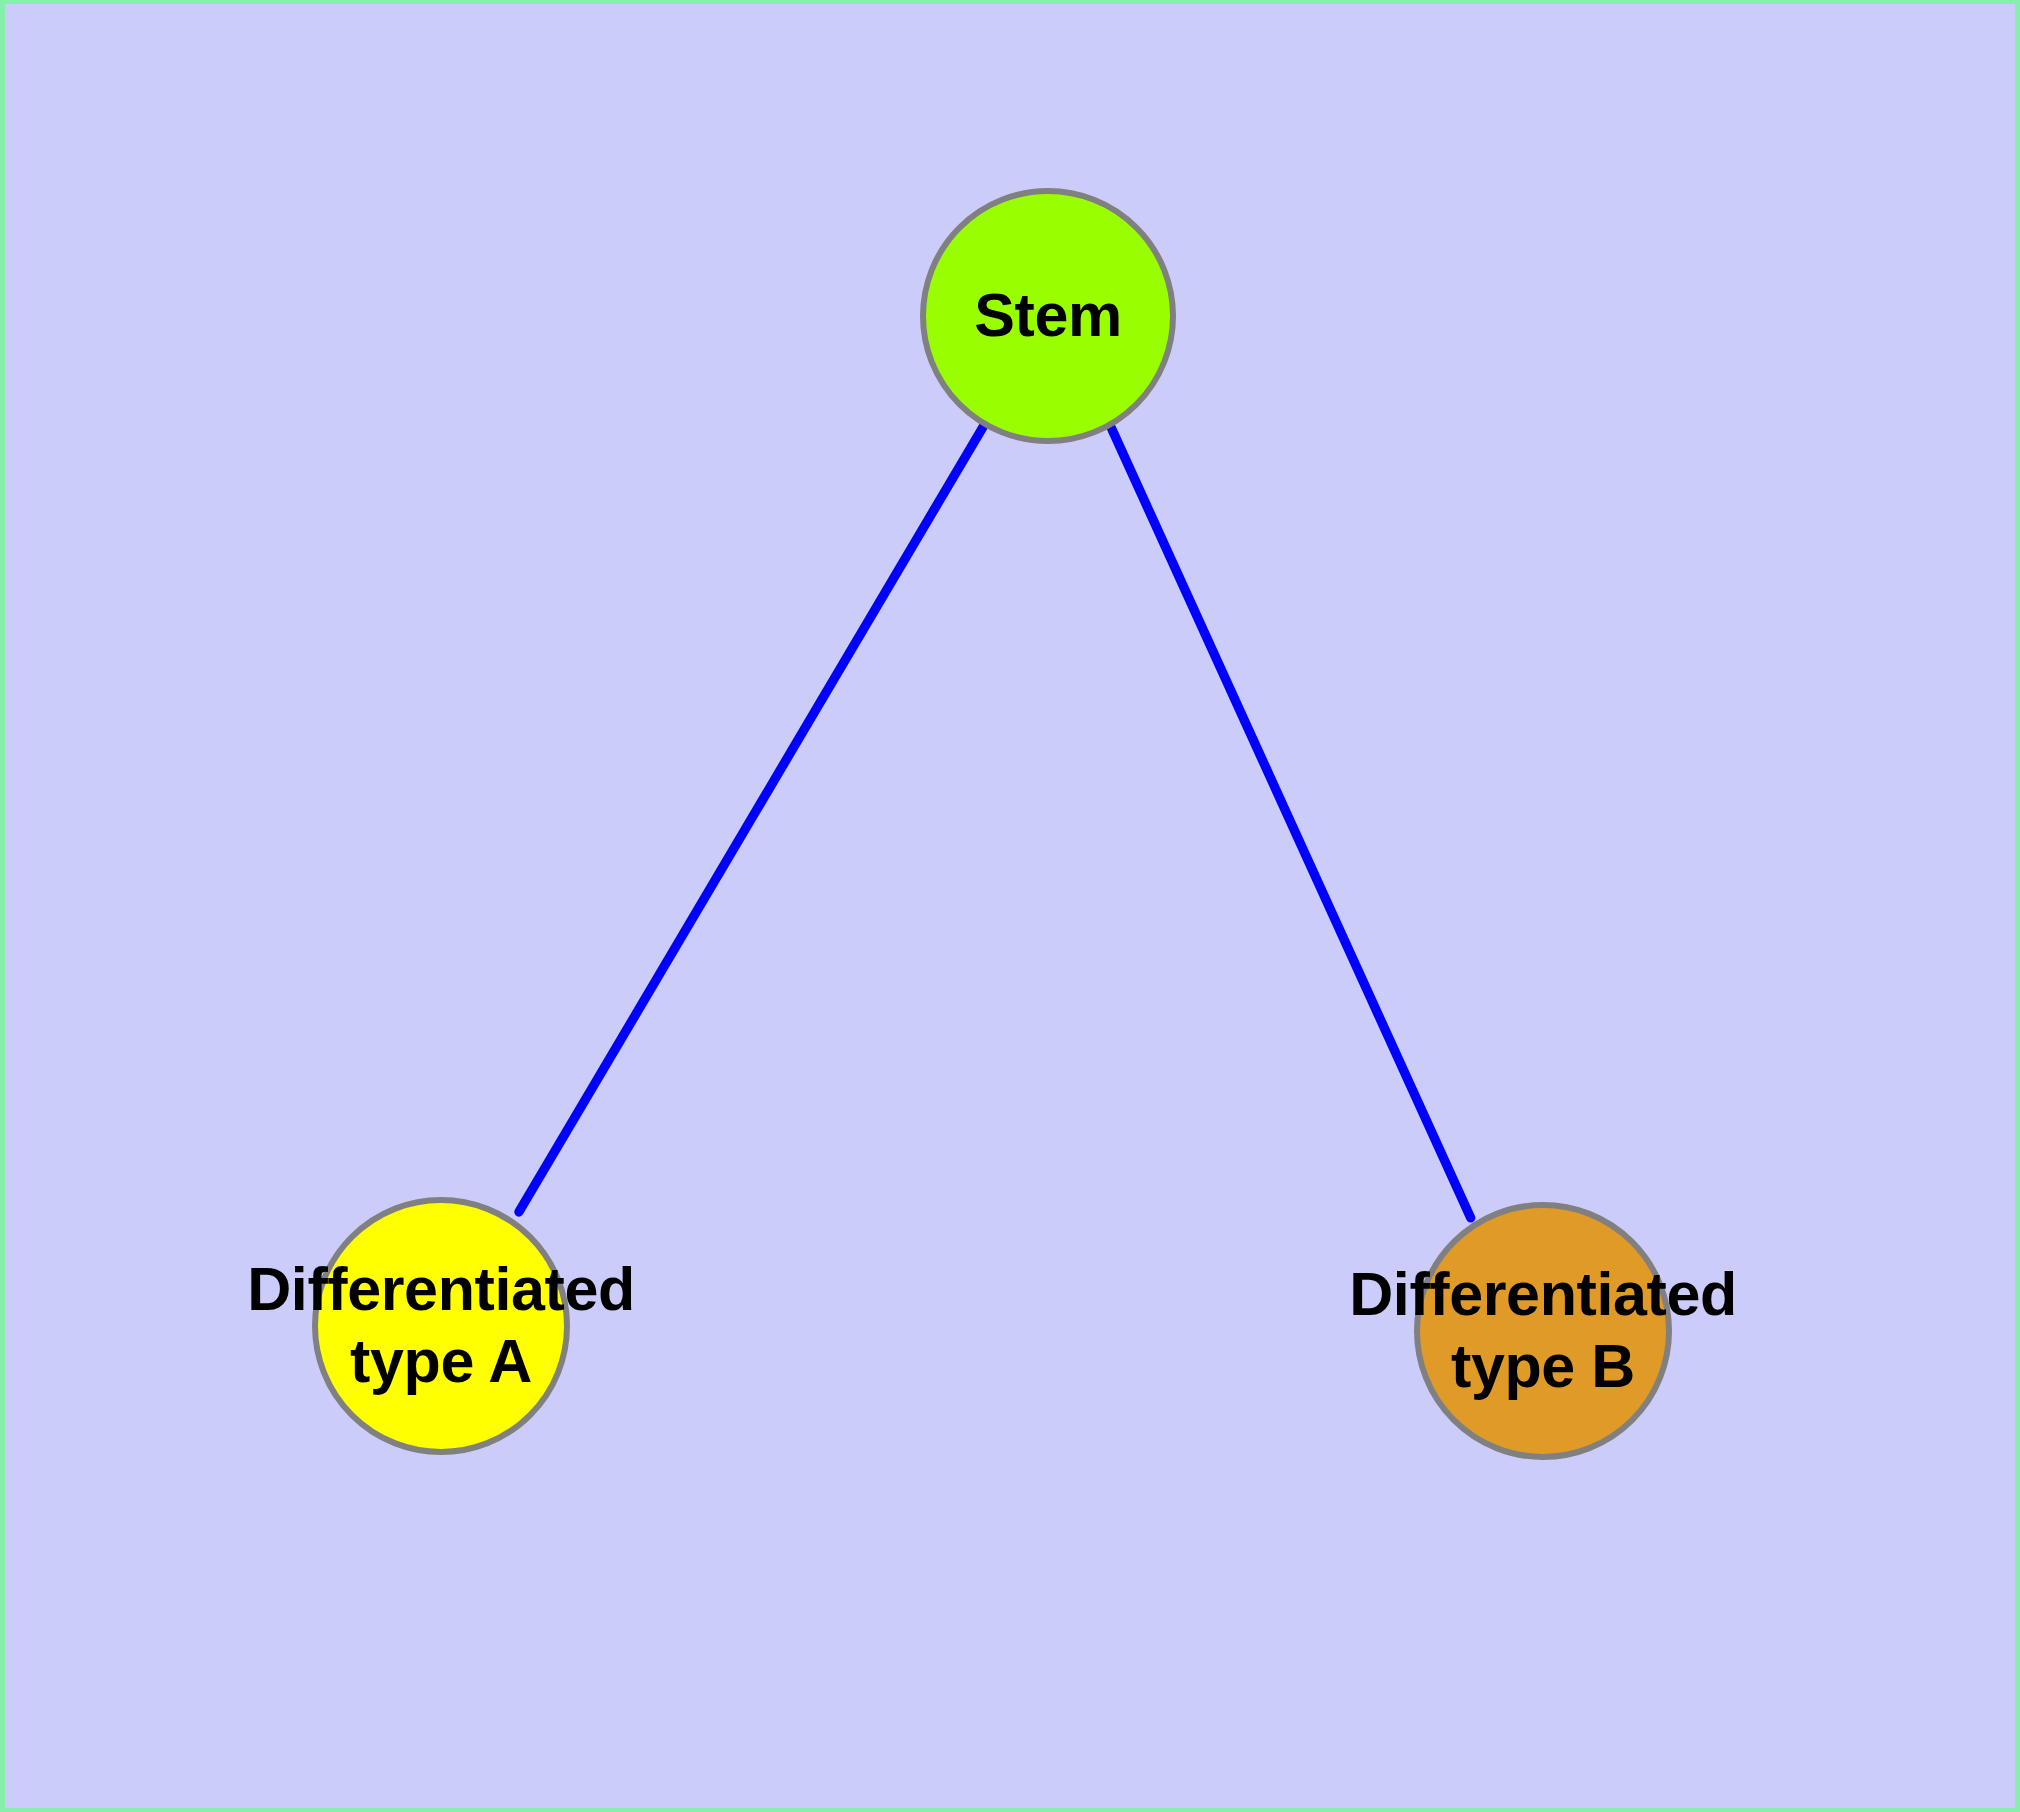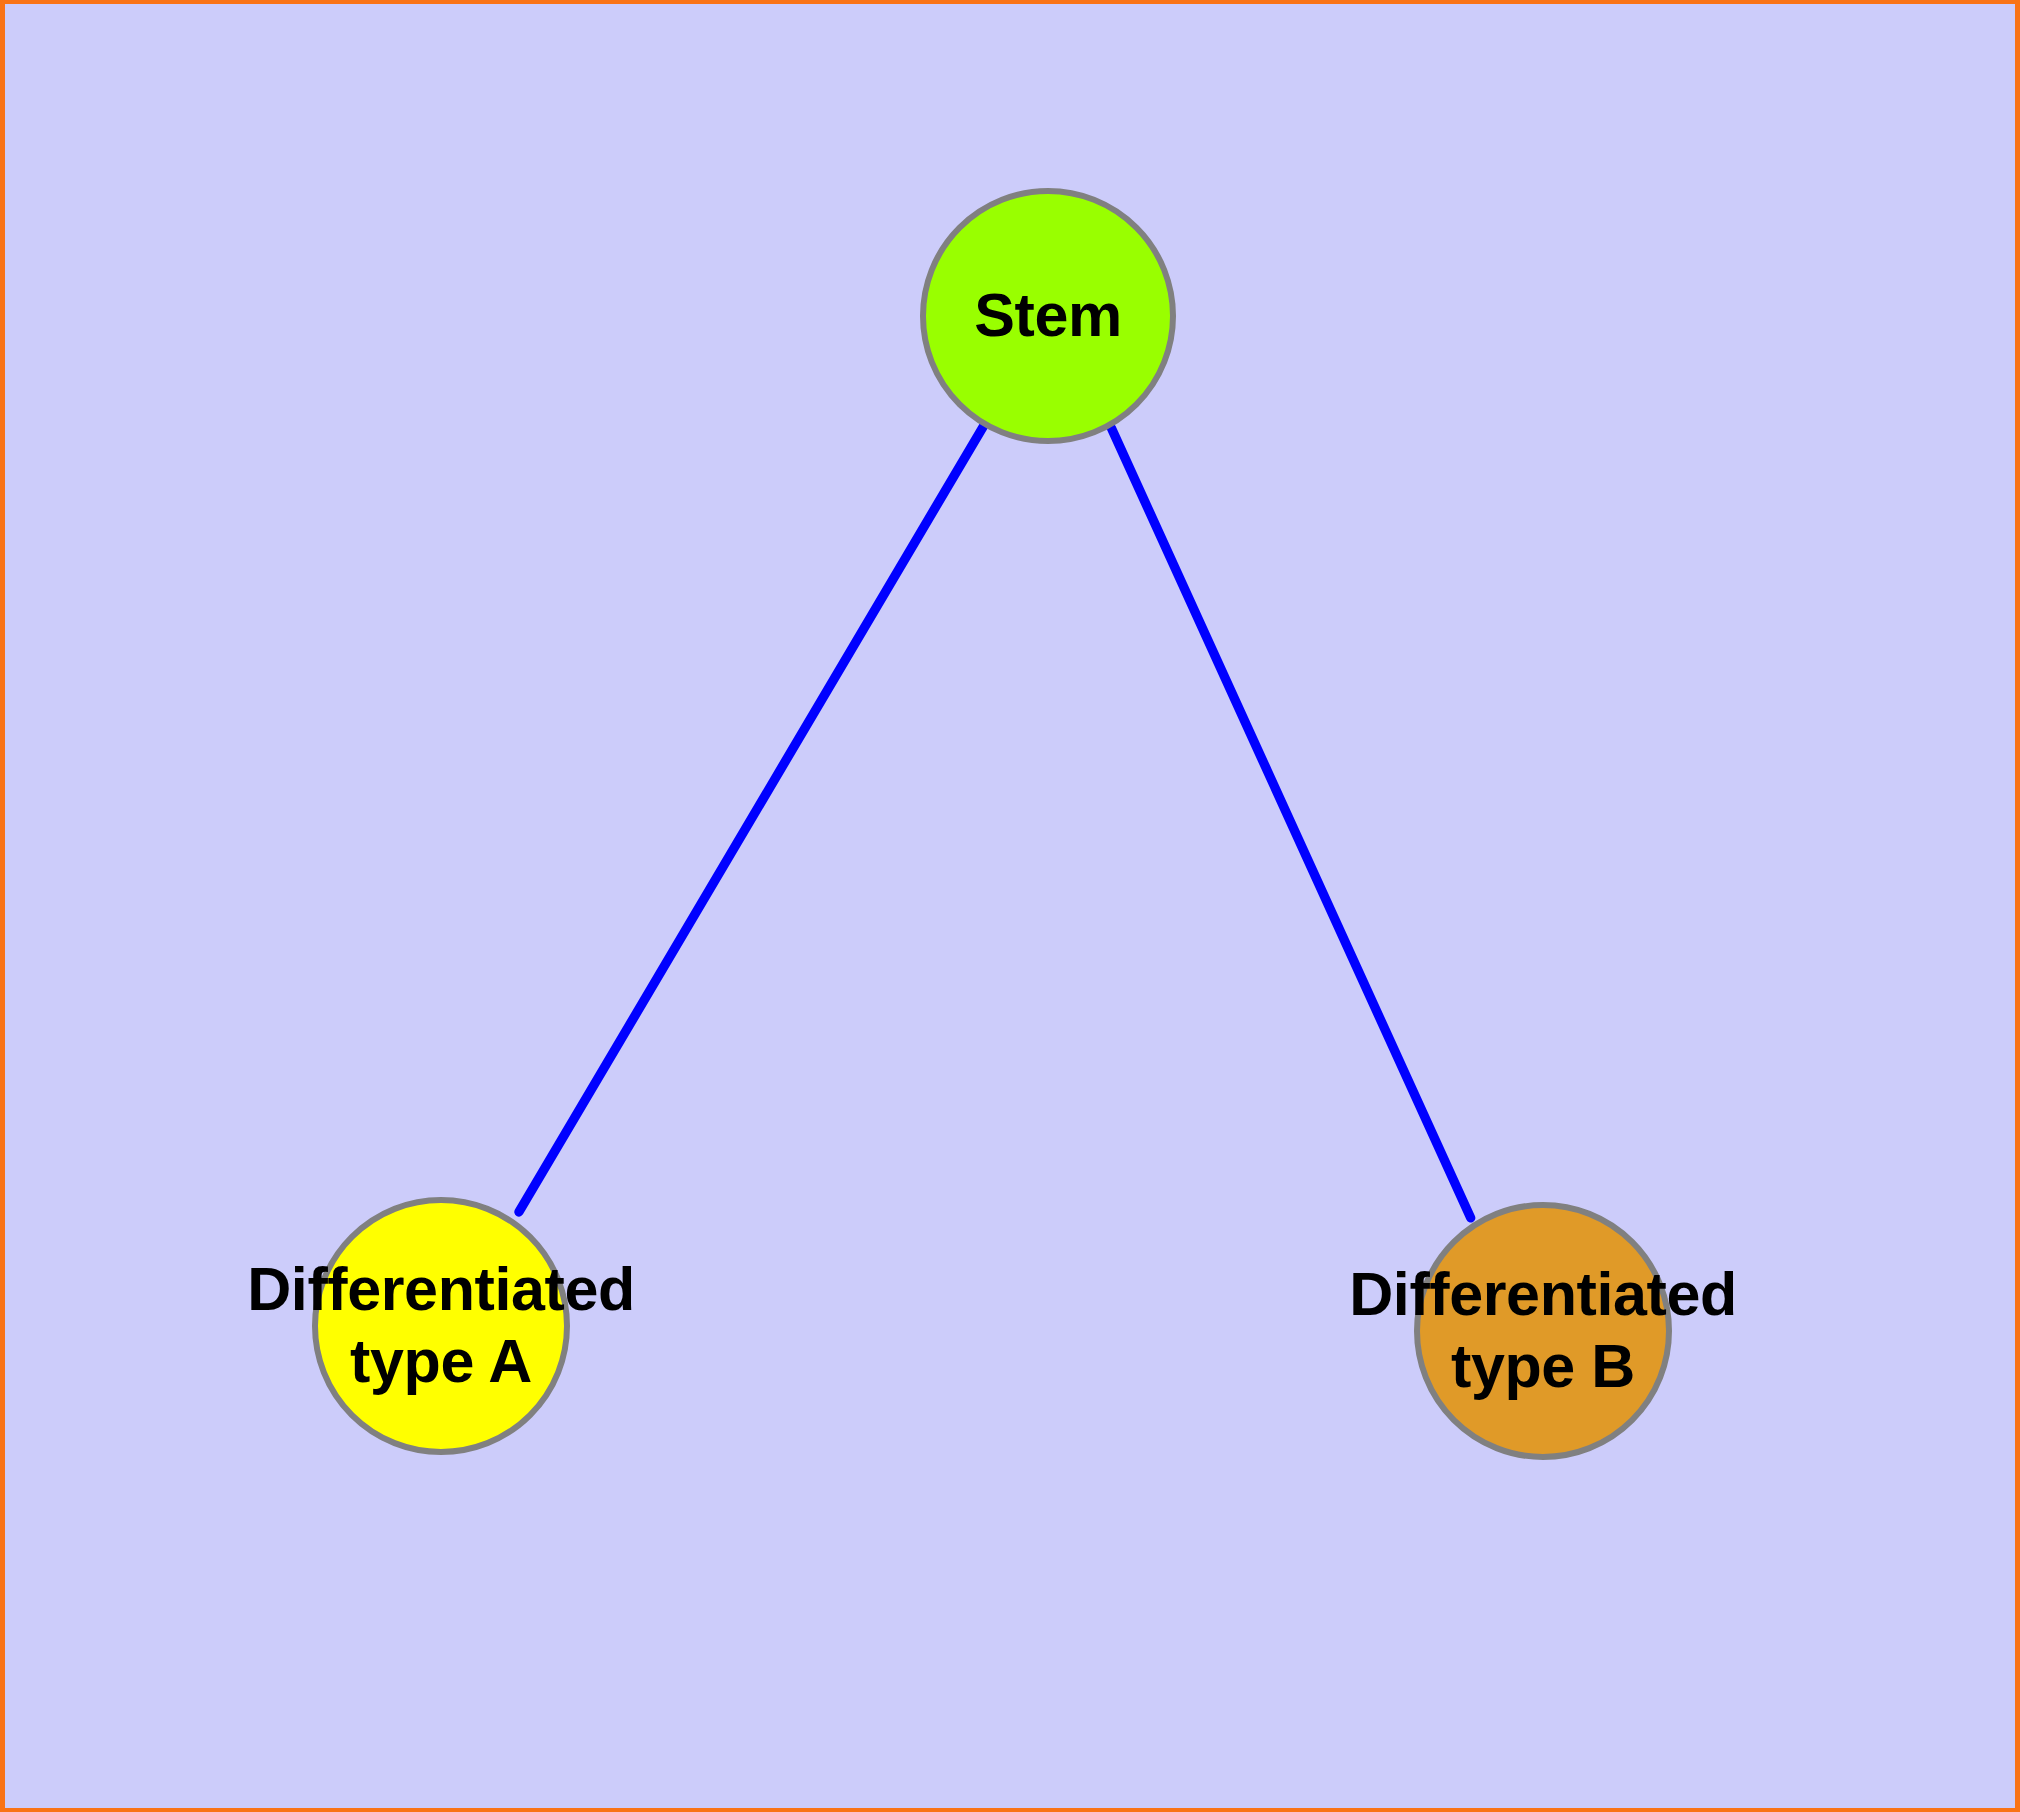--- a/index.html
+++ b/index.html
@@ -5,21 +5,21 @@
 <style>
   html, body {
     margin: 0;
     padding: 0;
     background: #ffffff;
   }
   #canvas {
     position: relative;
     width: 2021px;
     height: 1812px;
-    background: #f97316;
+    background: #86efac;
     overflow: hidden;
     font-family: "Liberation Sans", "DejaVu Sans", sans-serif;
   }
   #plot-area {
     position: absolute;
     left: 5.1px;
     top: 4.2px;
     width: 2010px;
     height: 1804px;
     background: #ccccfa;

